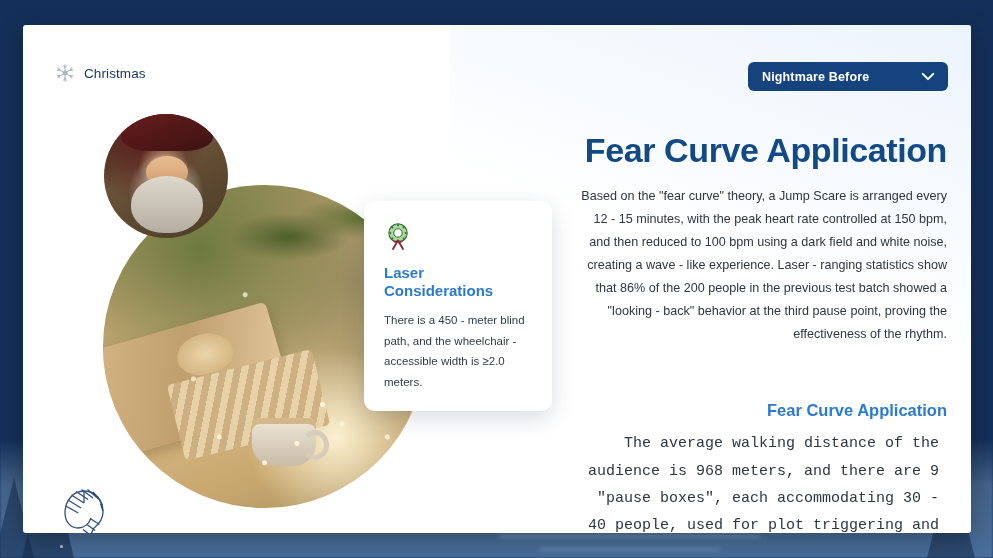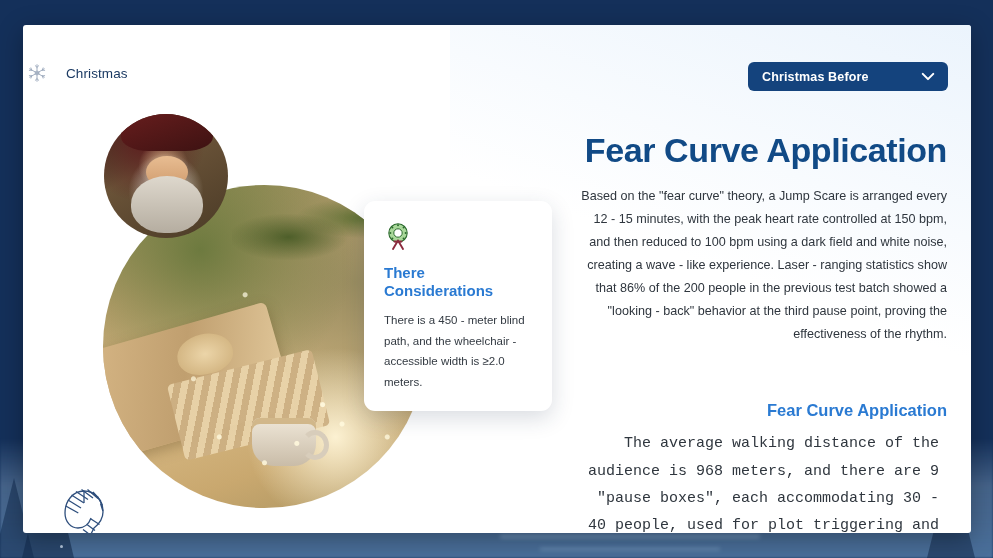--- a/index.html
+++ b/index.html
@@ -35,21 +35,21 @@
     position:absolute;left:23px;top:25px;width:948px;height:508px;
     background:#ffffff;border-radius:3px;
     box-shadow:0 6px 26px rgba(0,0,0,.30);
     overflow:hidden;
   }
   .slide-sheen{position:absolute;right:0;top:0;width:55%;height:100%;
     background:linear-gradient(200deg, rgba(232,242,252,.85) 0%, rgba(255,255,255,0) 48%);
     pointer-events:none;}
 
   
-  .brand{position:absolute;left:4px;top:38px;display:flex;align-items:center;gap:19px;}
+  .brand{position:absolute;left:32px;top:38px;display:flex;align-items:center;gap:9px;}
   .brand-label{font-size:13.5px;color:#1b3a63;letter-spacing:.1px;}
   .snowflake{width:20px;height:20px;display:block;}
 
   .dropdown{
     position:absolute;right:23px;top:37px;width:200px;height:29px;
     background:#14437d;border-radius:6px;color:#fff;
     display:flex;align-items:center;justify-content:space-between;
     padding:0 13px 0 14px;box-sizing:border-box;cursor:pointer;
   }
   .dropdown-label{font-size:12.5px;font-weight:bold;letter-spacing:.15px;}
@@ -182,21 +182,21 @@
         <path d="M12 5.2l-2.1-2M12 5.2l2.1-2M12 18.8l-2.1 2M12 18.8l2.1 2"></path>
         <path d="M5.6 8.6l-2.8.2M5.6 8.6l-.9-2.7M18.4 15.4l2.8-.2M18.4 15.4l.9 2.7"></path>
         <path d="M5.6 15.4l-2.8-.2M5.6 15.4l-.9 2.7M18.4 8.6l2.8.2M18.4 8.6l.9-2.7"></path>
         <circle cx="12" cy="12" r="2.3"></circle>
       </svg>
     </span>
     <span class="brand-label">Christmas</span>
   </div>
 
   <div class="dropdown">
-    <span class="dropdown-label">Christmas Before</span>
+    <span class="dropdown-label">Nightmare Before</span>
     <span>
       <svg class="chev" viewBox="0 0 16 10" fill="none" stroke="#ffffff" stroke-width="2.4" stroke-linecap="round" stroke-linejoin="round">
         <path d="M2 2l6 6 6-6"></path>
       </svg>
     </span>
   </div>
 
   
   <div class="photo-big">
     <div class="pine"></div>
@@ -232,21 +232,21 @@
         <circle cx="19.6" cy="6.6" r="1" fill="#2d6b2f"></circle>
         <circle cx="21.6" cy="12" r="1" fill="#2d6b2f"></circle>
         <circle cx="19.6" cy="17.4" r="1" fill="#2d6b2f"></circle>
         <circle cx="14" cy="19.8" r="1" fill="#2d6b2f"></circle>
         <circle cx="8.4" cy="17.4" r="1" fill="#2d6b2f"></circle>
         <circle cx="6.4" cy="12" r="1" fill="#2d6b2f"></circle>
         <circle cx="8.4" cy="6.6" r="1" fill="#2d6b2f"></circle>
         <path d="M14 19.5l-5 8.5M14 19.5l5 8.5M10.5 20.5l7 0" stroke="#8c2b3e" stroke-width="1.9" fill="none" stroke-linecap="round"></path>
       </svg>
     </span>
-    <p class="infocard-title">There Considerations</p>
+    <p class="infocard-title">Laser Considerations</p>
     <p class="infocard-body">There is a 450 - meter blind path, and the wheelchair - accessible width is ≥2.0 meters.</p>
   </div>
 
   
   <div class="right">
     <h1 class="main-title">Fear Curve Application</h1>
     <p class="main-body">Based on the "fear curve" theory, a Jump Scare is arranged every 12 - 15 minutes, with the peak heart rate controlled at 150 bpm, and then reduced to 100 bpm using a dark field and white noise, creating a wave - like experience. Laser - ranging statistics show that 86% of the 200 people in the previous test batch showed a "looking - back" behavior at the third pause point, proving the effectiveness of the rhythm.</p>
     <h2 class="sub-title">Fear Curve Application</h2>
     <p class="sub-body">The average walking distance of the audience is 968 meters, and there are 9 "pause boxes", each accommodating 30 - 40 people, used for plot triggering and buffering.</p>
   </div>

